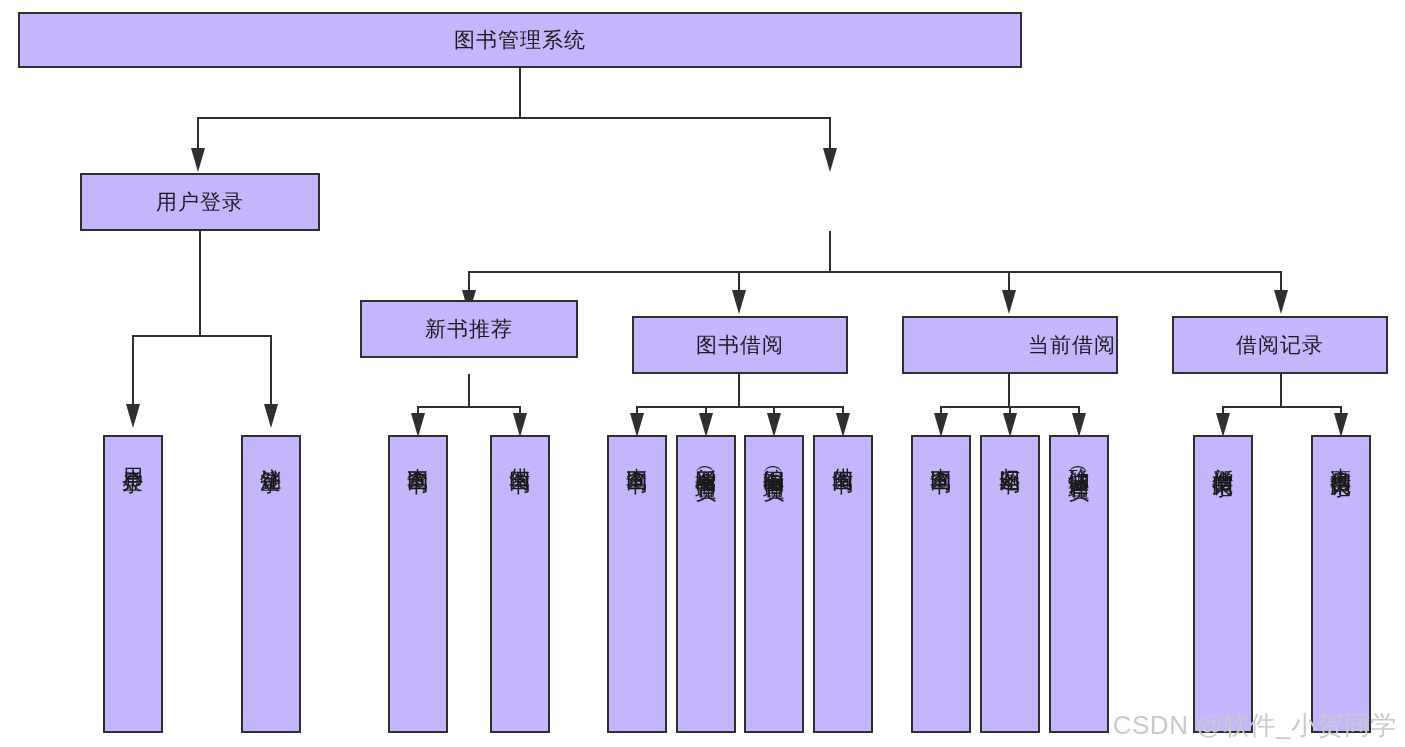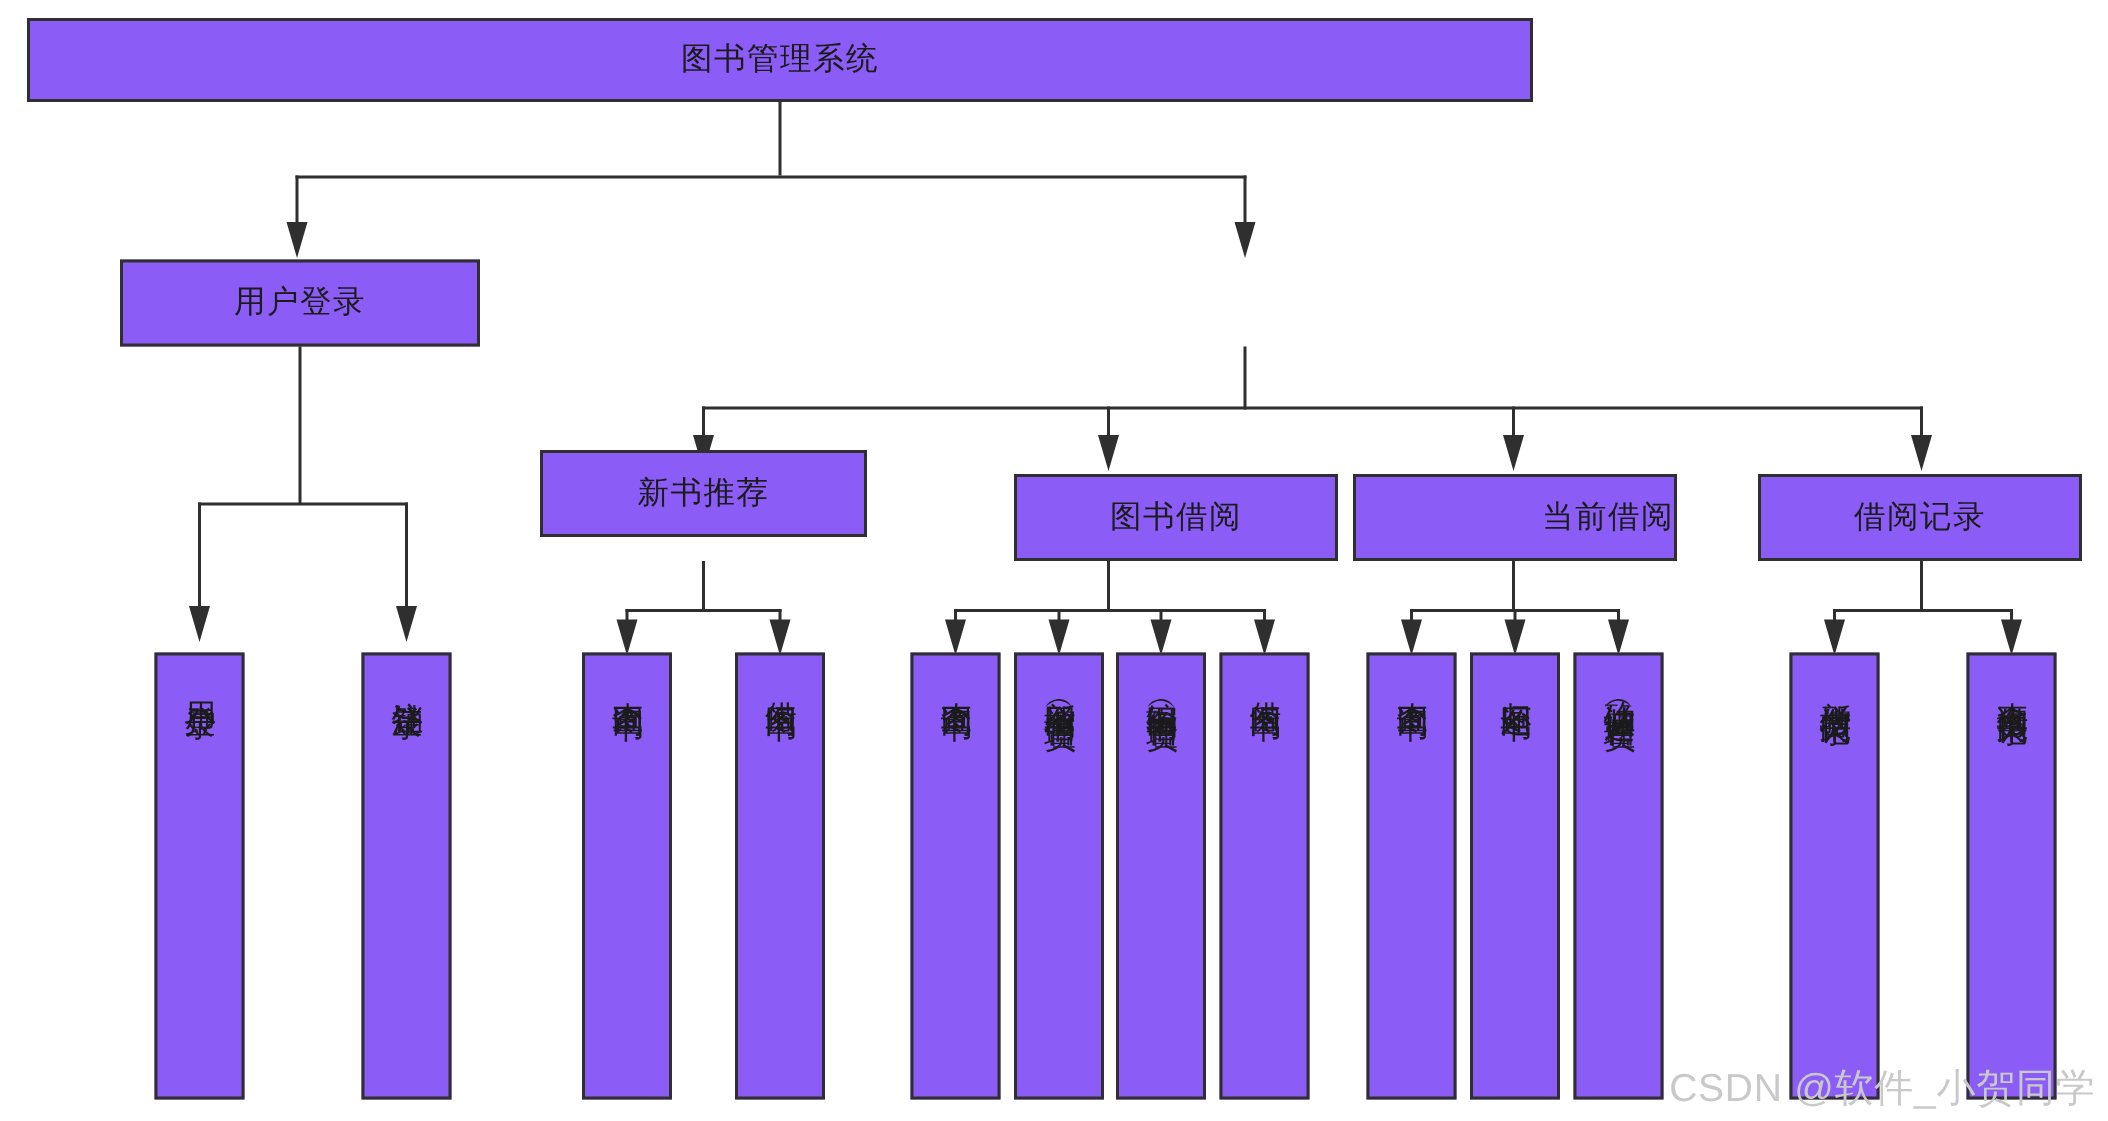--- a/index.html
+++ b/index.html
@@ -13,21 +13,21 @@
     position:relative;
     width:1405px;
     height:747px;
     background:#ffffff;
     overflow:hidden;
   }
   
   .node{
     position:absolute;
     box-sizing:border-box;
-    background:#8b5cf6;
+    background:#c4b5fd;
     border:2px solid #2f2f2f;
     display:flex;
     align-items:center;
     justify-content:center;
     text-align:center;
   }
   .node .label{
     font-size:21px;
     line-height:1.15;
     letter-spacing:1px;
@@ -110,21 +110,21 @@
   <div class="conn vline" style="left:738px;top:271px;height:22px;"></div>
   <div class="arrow" style="left:732px;top:290px;"></div>
   <div class="conn vline" style="left:1008px;top:271px;height:22px;"></div>
   <div class="arrow" style="left:1002px;top:290px;"></div>
   <div class="conn vline" style="left:1280px;top:271px;height:22px;"></div>
   <div class="arrow" style="left:1274px;top:290px;"></div>
 
   <div class="node h" style="left:360px;top:300px;width:218px;height:58px;">
     <span class="label">新书推荐</span>
   </div>
-  <div class="node h" style="left:632px;top:316px;width:216px;height:58px;margin-left:44px;">
+  <div class="node h" style="left:632px;top:316px;width:216px;height:58px;">
     <span class="label">图书借阅</span>
   </div>
   <div class="node h" style="left:902px;top:316px;width:216px;height:58px;justify-content:flex-end;">
     <span class="label">当前借阅</span>
   </div>
   <div class="node h" style="left:1172px;top:316px;width:216px;height:58px;">
     <span class="label">借阅记录</span>
   </div>
 
   <div class="conn vline" style="left:468px;top:374px;height:33px;"></div>

